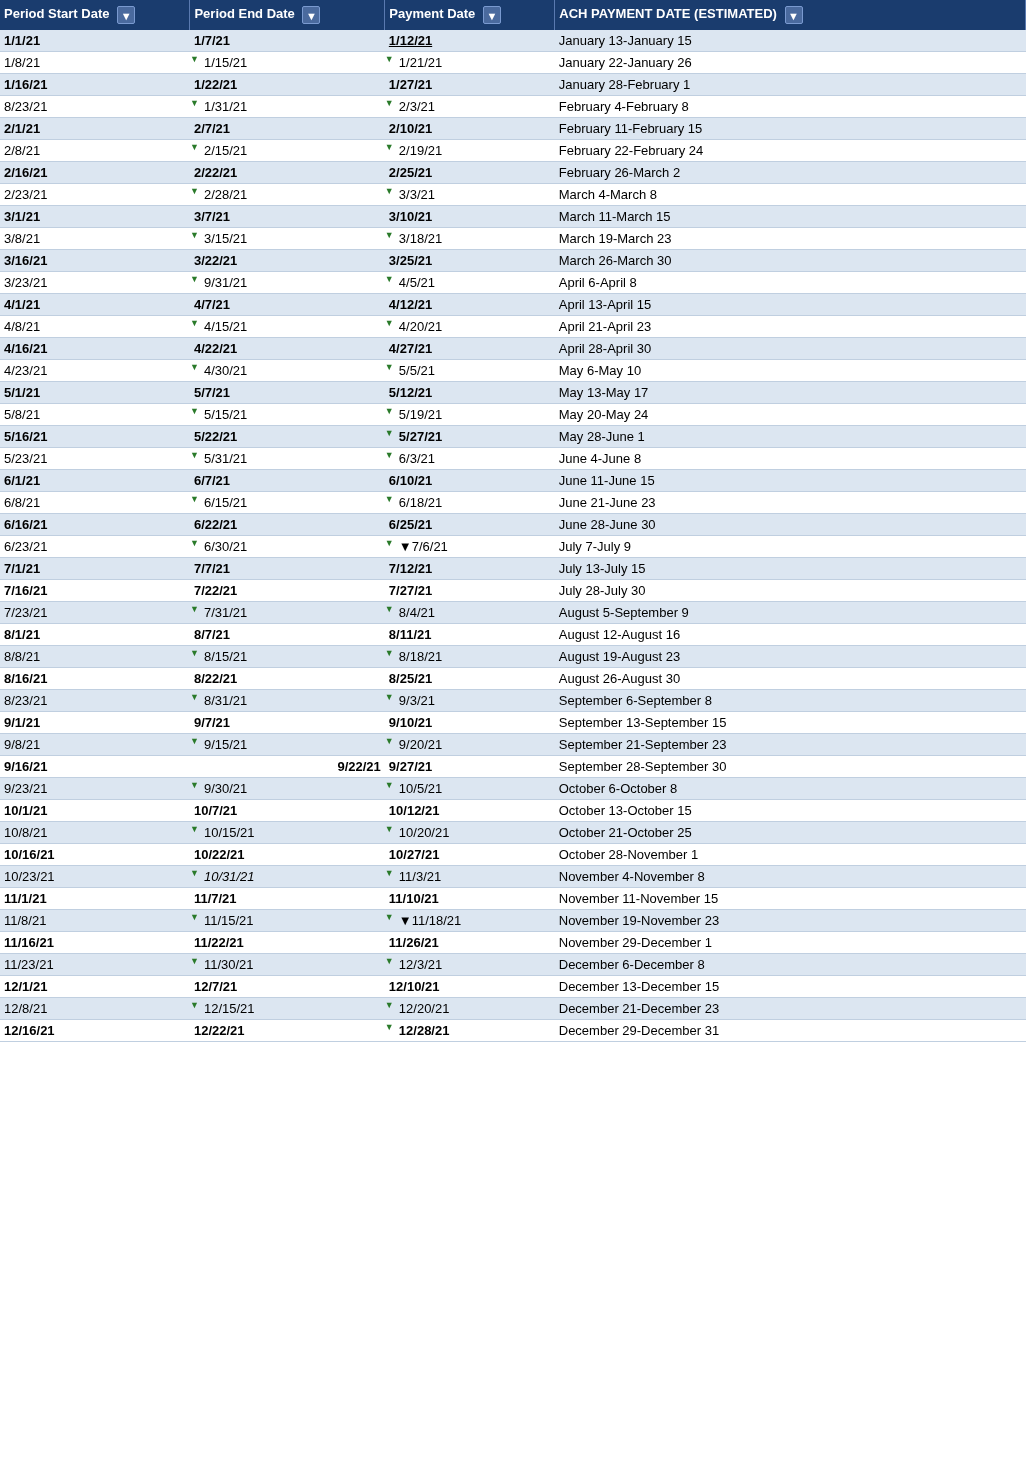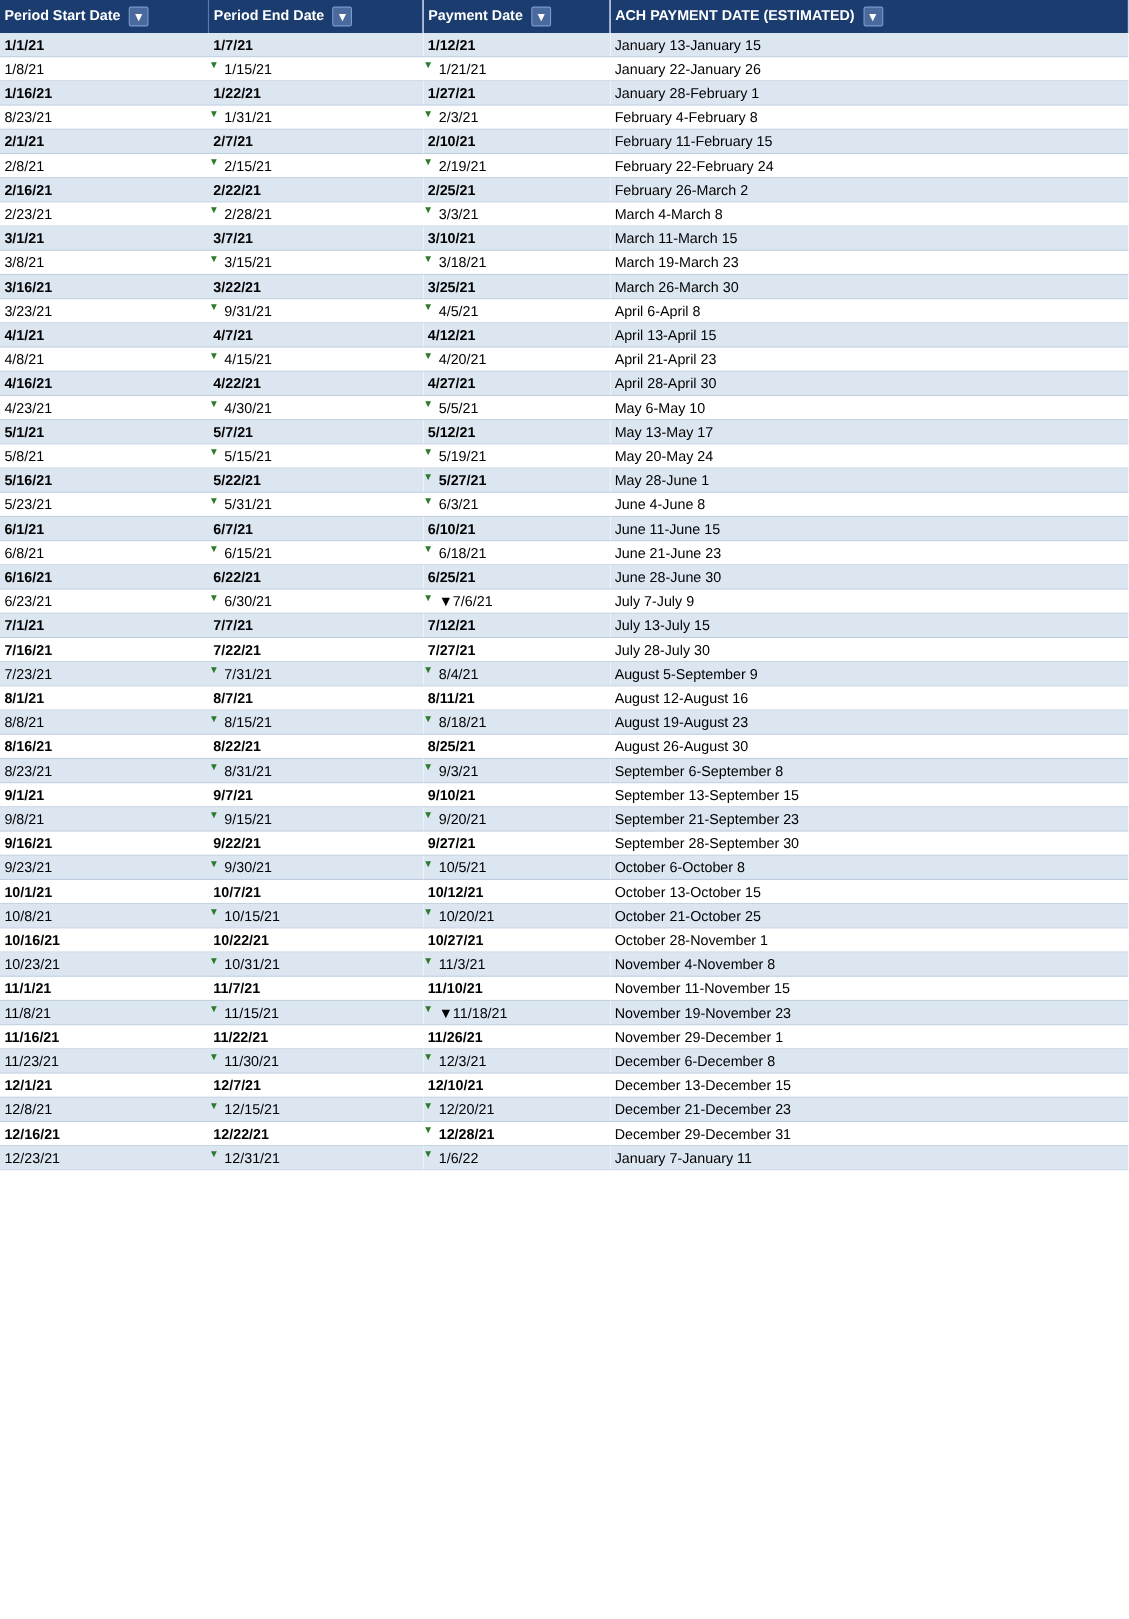--- a/index.html
+++ b/index.html
@@ -66,21 +66,21 @@
       <th class="col4">
         <span>ACH PAYMENT DATE (ESTIMATED)</span>
         <span class="sort-btn">▼</span>
       </th>
     </tr>
   </thead>
   <tbody id="table-body">
   <tr>
         <td class="col1 bold">1/1/21</td>
         <td class="col2 bold" style="position: relative;">1/7/21</td>
-        <td class="col3 bold" style="position: relative;">1/12/21</td>
+        <td class="col3 bold" style="position: relative; text-decoration: underline;">1/12/21</td>
         <td class="col4">January 13-January 15</td>
       </tr>
       <tr>
         <td class="col1">1/8/21</td>
         <td class="col2" style="position: relative;"><span style="color: rgb(42, 122, 42); font-size: 9px; position: absolute; top: 2px; left: 0px;">▼</span><span style="padding-left: 10px;">1/15/21</span></td>
         <td class="col3" style="position: relative;"><span style="color: rgb(42, 122, 42); font-size: 9px; position: absolute; top: 2px; left: 0px;">▼</span><span style="padding-left: 10px;">1/21/21</span></td>
         <td class="col4">January 22-January 26</td>
       </tr>
       <tr>
         <td class="col1 bold">1/16/21</td>
@@ -263,21 +263,21 @@
         <td class="col4">September 13-September 15</td>
       </tr>
       <tr>
         <td class="col1">9/8/21</td>
         <td class="col2" style="position: relative;"><span style="color: rgb(42, 122, 42); font-size: 9px; position: absolute; top: 2px; left: 0px;">▼</span><span style="padding-left: 10px;">9/15/21</span></td>
         <td class="col3" style="position: relative;"><span style="color: rgb(42, 122, 42); font-size: 9px; position: absolute; top: 2px; left: 0px;">▼</span><span style="padding-left: 10px;">9/20/21</span></td>
         <td class="col4">September 21-September 23</td>
       </tr>
       <tr>
         <td class="col1 bold">9/16/21</td>
-        <td class="col2 bold" style="position: relative;">9/22/21</td>
+        <td class="col2 bold" style="position: relative; text-align: right;">9/22/21</td>
         <td class="col3 bold" style="position: relative;">9/27/21</td>
         <td class="col4">September 28-September 30</td>
       </tr>
       <tr>
         <td class="col1">9/23/21</td>
         <td class="col2" style="position: relative;"><span style="color: rgb(42, 122, 42); font-size: 9px; position: absolute; top: 2px; left: 0px;">▼</span><span style="padding-left: 10px;">9/30/21</span></td>
         <td class="col3" style="position: relative;"><span style="color: rgb(42, 122, 42); font-size: 9px; position: absolute; top: 2px; left: 0px;">▼</span><span style="padding-left: 10px;">10/5/21</span></td>
         <td class="col4">October 6-October 8</td>
       </tr>
       <tr>
@@ -293,21 +293,21 @@
         <td class="col4">October 21-October 25</td>
       </tr>
       <tr>
         <td class="col1 bold">10/16/21</td>
         <td class="col2 bold" style="position: relative;">10/22/21</td>
         <td class="col3 bold" style="position: relative;">10/27/21</td>
         <td class="col4">October 28-November 1</td>
       </tr>
       <tr>
         <td class="col1">10/23/21</td>
-        <td class="col2" style="position: relative;"><span style="color: rgb(42, 122, 42); font-size: 9px; position: absolute; top: 2px; left: 0px;">▼</span><span style="padding-left: 10px;">10/31/21</span></td>
+        <td class="col2" style="position: relative;"><span style="color: rgb(42, 122, 42); font-size: 9px; position: absolute; top: 2px; left: 0px;">▼</span><span style="padding-left: 10px; font-style: italic;">10/31/21</span></td>
         <td class="col3" style="position: relative;"><span style="color: rgb(42, 122, 42); font-size: 9px; position: absolute; top: 2px; left: 0px;">▼</span><span style="padding-left: 10px;">11/3/21</span></td>
         <td class="col4">November 4-November 8</td>
       </tr>
       <tr>
         <td class="col1 bold">11/1/21</td>
         <td class="col2 bold" style="position: relative;">11/7/21</td>
         <td class="col3 bold" style="position: relative;">11/10/21</td>
         <td class="col4">November 11-November 15</td>
       </tr>
       <tr>
@@ -339,20 +339,14 @@
         <td class="col2" style="position: relative;"><span style="color: rgb(42, 122, 42); font-size: 9px; position: absolute; top: 2px; left: 0px;">▼</span><span style="padding-left: 10px; text-align: center;">12/15/21</span></td>
         <td class="col3" style="position: relative;"><span style="color: rgb(42, 122, 42); font-size: 9px; position: absolute; top: 2px; left: 0px;">▼</span><span style="padding-left: 10px;">12/20/21</span></td>
         <td class="col4">December 21-December 23</td>
       </tr>
       <tr>
         <td class="col1 bold">12/16/21</td>
         <td class="col2 bold" style="position: relative;">12/22/21</td>
         <td class="col3 bold" style="position: relative;"><span style="color: rgb(42, 122, 42); font-size: 9px; position: absolute; top: 2px; left: 0px;">▼</span><span style="padding-left: 10px;">12/28/21</span></td>
         <td class="col4">December 29-December 31</td>
       </tr>
-      <tr>
-        <td class="col1">12/23/21</td>
-        <td class="col2" style="position: relative;"><span style="color: rgb(42, 122, 42); font-size: 9px; position: absolute; top: 2px; left: 0px;">▼</span><span style="padding-left: 10px;">12/31/21</span></td>
-        <td class="col3" style="position: relative;"><span style="color: rgb(42, 122, 42); font-size: 9px; position: absolute; top: 2px; left: 0px;">▼</span><span style="padding-left: 10px;">1/6/22</span></td>
-        <td class="col4">January 7-January 11</td>
-      </tr>
     </tbody>
 </table>
 
 </body></html>

